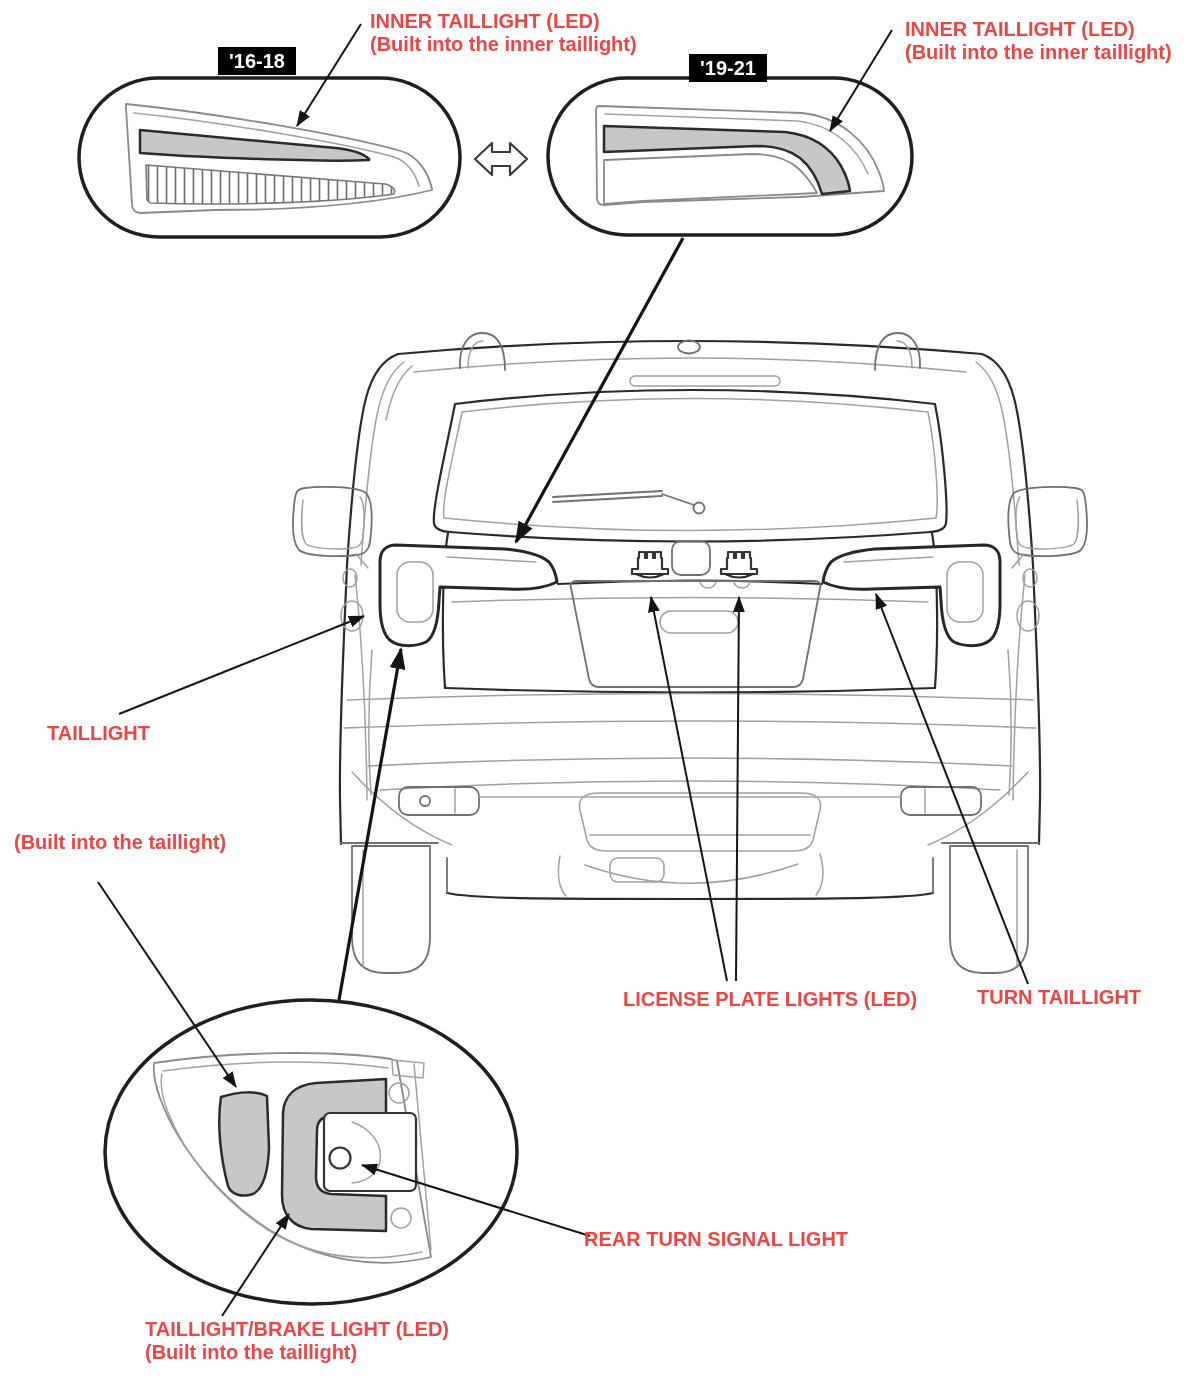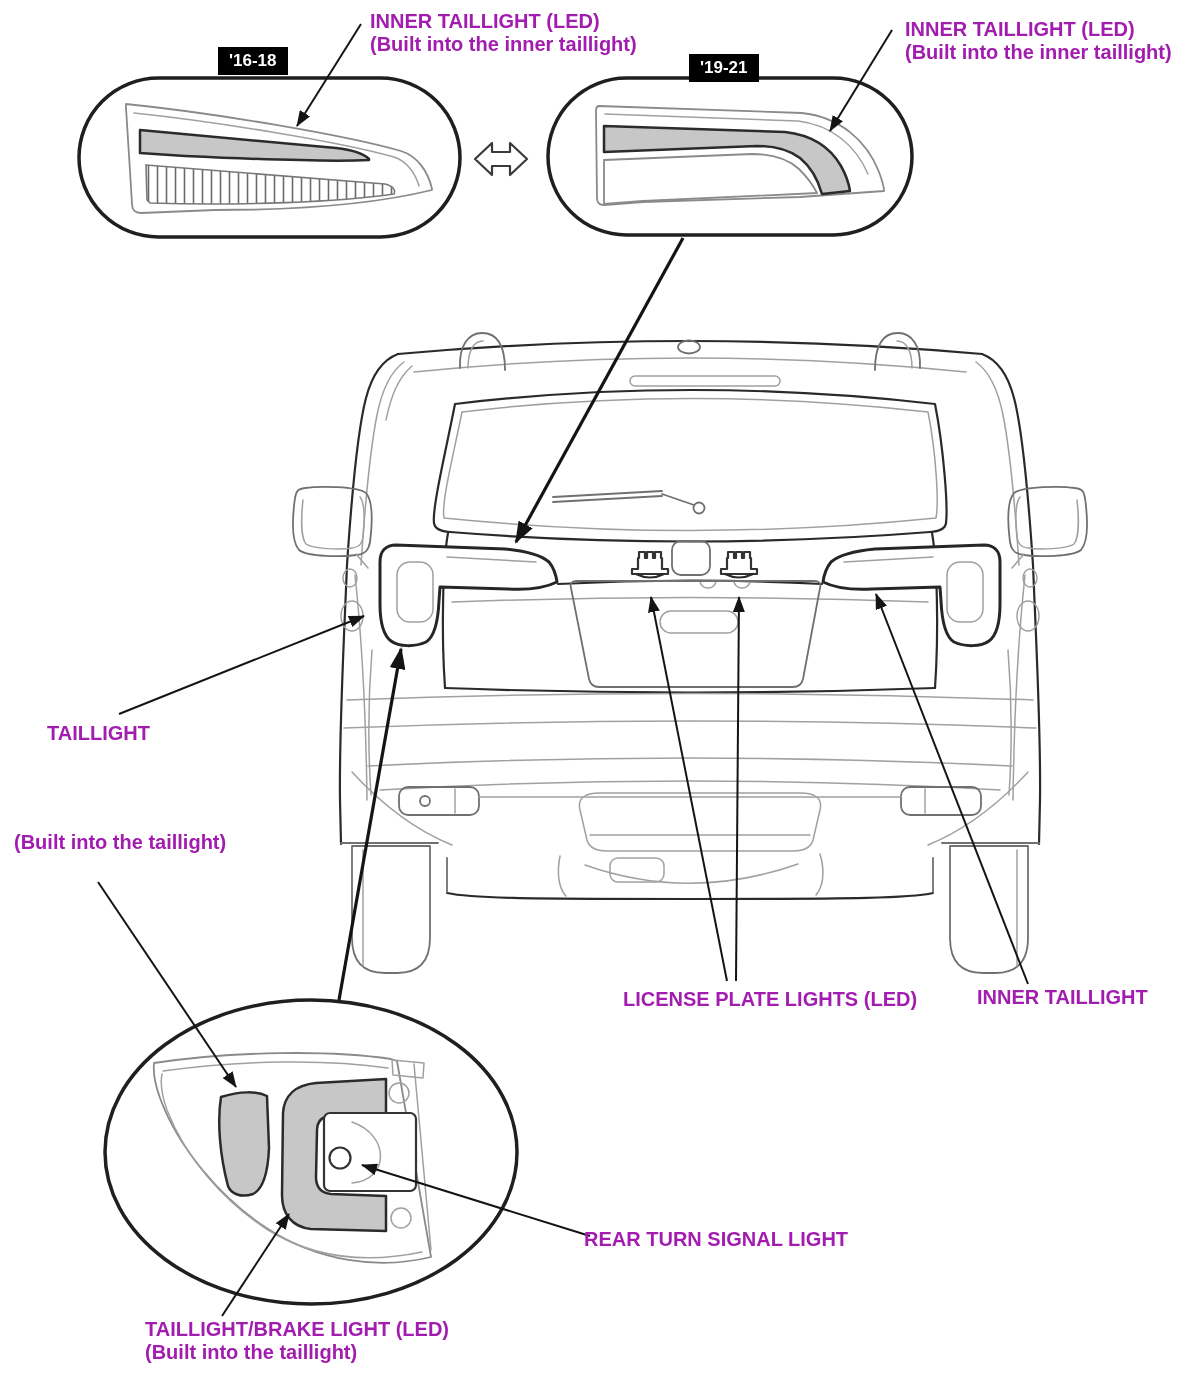--- a/index.html
+++ b/index.html
@@ -3,25 +3,25 @@
 <meta charset="utf-8">
 <style>
   html,body{margin:0;padding:0;background:#ffffff;}
   .canvas{
     position:relative;width:1200px;height:1380px;background:#ffffff;
     overflow:hidden;font-family:"Liberation Sans",sans-serif;
   }
   .canvas svg{position:absolute;left:0;top:0;}
   .lbl{
     position:absolute;font-weight:bold;font-size:20px;line-height:23px;
-    color:#a21caf;white-space:nowrap;
+    color:#ef4444;white-space:nowrap;
   }
   .badge{
     position:absolute;background:#000000;color:#ffffff;font-weight:bold;
-    font-size:17px;line-height:24px;padding:2px 11px;white-space:nowrap;
+    font-size:20px;line-height:24px;padding:2px 11px;white-space:nowrap;
   }
   
   .ln{fill:none;stroke:#2a2a2a;stroke-width:2.2;stroke-linecap:round;stroke-linejoin:round;}
   .lt{fill:none;stroke:#a0a0a0;stroke-width:1.5;stroke-linecap:round;stroke-linejoin:round;}
   .md{fill:none;stroke:#707070;stroke-width:1.8;stroke-linecap:round;stroke-linejoin:round;}
   .lamp{fill:#ffffff;stroke:#262626;stroke-width:3;stroke-linejoin:round;}
   .grayfill{fill:#c7c7c7;stroke:#2b2b2b;stroke-width:2.5;stroke-linejoin:round;}
   .oval{fill:#ffffff;stroke:#1f1f1f;stroke-width:3.5;}
   .arr{fill:none;stroke:#141414;stroke-width:2;}
   .arrTh{fill:none;stroke:#141414;stroke-width:3.2;}
@@ -215,21 +215,21 @@
   </div>
 
   <div class="lbl" style="left:47px;top:722px;">TAILLIGHT</div>
 
   <div class="lbl" style="left:14px;top:831px;">
     <div>(Built into the taillight)</div>
   </div>
 
   <div class="lbl" style="left:623px;top:988px;">LICENSE PLATE LIGHTS (LED)</div>
 
-  <div class="lbl" style="left:977px;top:986px;">INNER TAILLIGHT</div>
+  <div class="lbl" style="left:977px;top:986px;">TURN TAILLIGHT</div>
 
   <div class="lbl" style="left:584px;top:1228px;">REAR TURN SIGNAL LIGHT</div>
 
   <div class="lbl" style="left:110px;top:1318px;margin-left:35px;">
     <div>TAILLIGHT/BRAKE LIGHT (LED)</div>
     <div>(Built into the taillight)</div>
   </div>
 
 </div>
 

